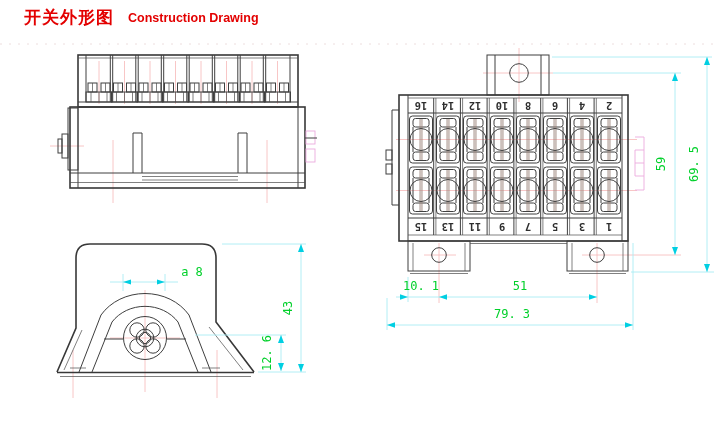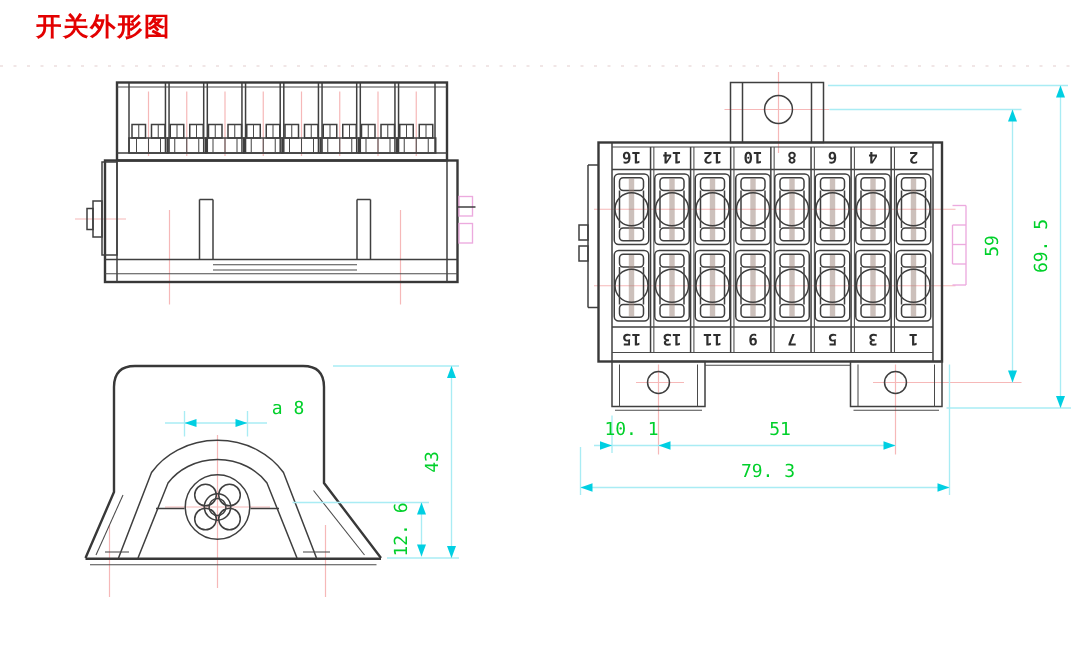--- a/index.html
+++ b/index.html
@@ -20,20 +20,21 @@
   .num{fill:#2e2e2e;font-family:"DejaVu Sans Mono", monospace;font-size:10.5px;font-weight:bold;}
   .slot{fill:#9a8277;opacity:.5;stroke:none;}
 </style>
 </head>
 <body>
 
 <div class="canvas">
 
   <div class="title">
     <span class="title-zh">开关外形图</span>
+    <span class="title-en">Construction Drawing</span>
   </div>
 
   <svg width="719" height="438" viewBox="0 0 719 438">
     <defs>
 
       <g id="tcell">
         <rect x="-11.5" y="0" width="23" height="47" rx="3" class="ln"></rect>
         <rect x="-8" y="2.5" width="16" height="8.5" rx="2.5" class="ln"></rect>
         <rect x="-8" y="36" width="16" height="8.5" rx="2.5" class="ln"></rect>
         <line x1="-8" y1="11" x2="-8" y2="36" class="ln"></line>

